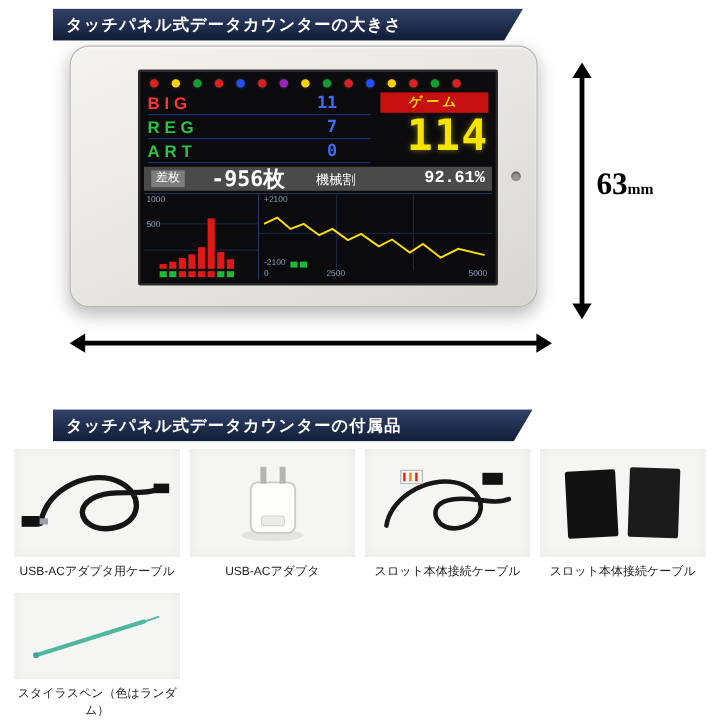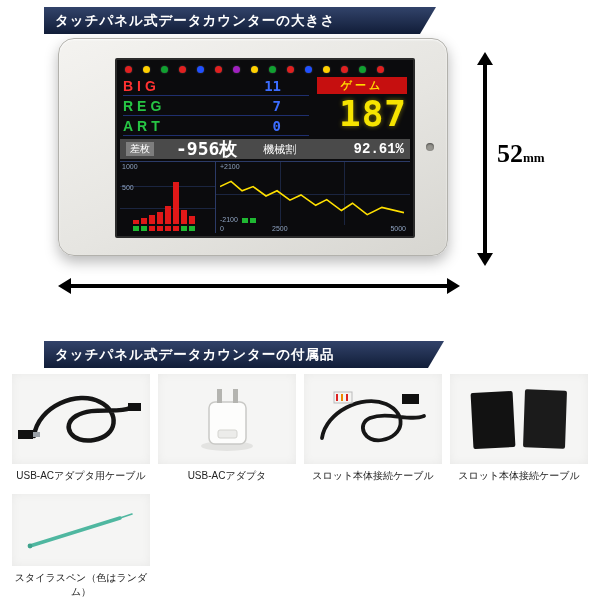--- a/index.html
+++ b/index.html
@@ -119,21 +119,21 @@
       <div class="c-row r1">
         <span class="c-label reg">REG</span>
         <span class="c-val">7</span>
       </div>
       <div class="c-row r2">
         <span class="c-label art">ART</span>
         <span class="c-val">0</span>
       </div>
 
       <div class="game-box">ゲーム</div>
-      <div class="game-count">187</div>
+      <div class="game-count">114</div>
 
       <div class="stats">
         <span class="chip">差枚</span>
         <span class="diff-val">-956枚</span>
         <span class="rate-label">機械割</span>
         <span class="rate-val">92.61%</span>
       </div>
 
       <div class="graphs">
         <div class="gpanel gleft">
@@ -183,21 +183,21 @@
     </div>
     <div class="sensor"></div>
   </div>
 
   <svg class="arrow-svg" style="left:475px; top:52px;" width="20" height="214">
     <line x1="10" y1="9" x2="10" y2="205" stroke="#000" stroke-width="4"></line>
     <polygon points="10,0 2,13 18,13" fill="#000"></polygon>
     <polygon points="10,214 2,201 18,201" fill="#000"></polygon>
   </svg>
   <div class="dim-label dim-h">
-    <span class="dim-num">52</span><span class="dim-unit">mm</span>
+    <span class="dim-num">63</span><span class="dim-unit">mm</span>
   </div>
 
   <svg class="arrow-svg" style="left:58px; top:276px;" width="402" height="20">
     <line x1="9" y1="10" x2="393" y2="10" stroke="#000" stroke-width="4"></line>
     <polygon points="0,10 13,2 13,18" fill="#000"></polygon>
     <polygon points="402,10 389,2 389,18" fill="#000"></polygon>
   </svg>
 
   <div class="banner banner-acc">
     <span>タッチパネル式データカウンターの付属品</span>

